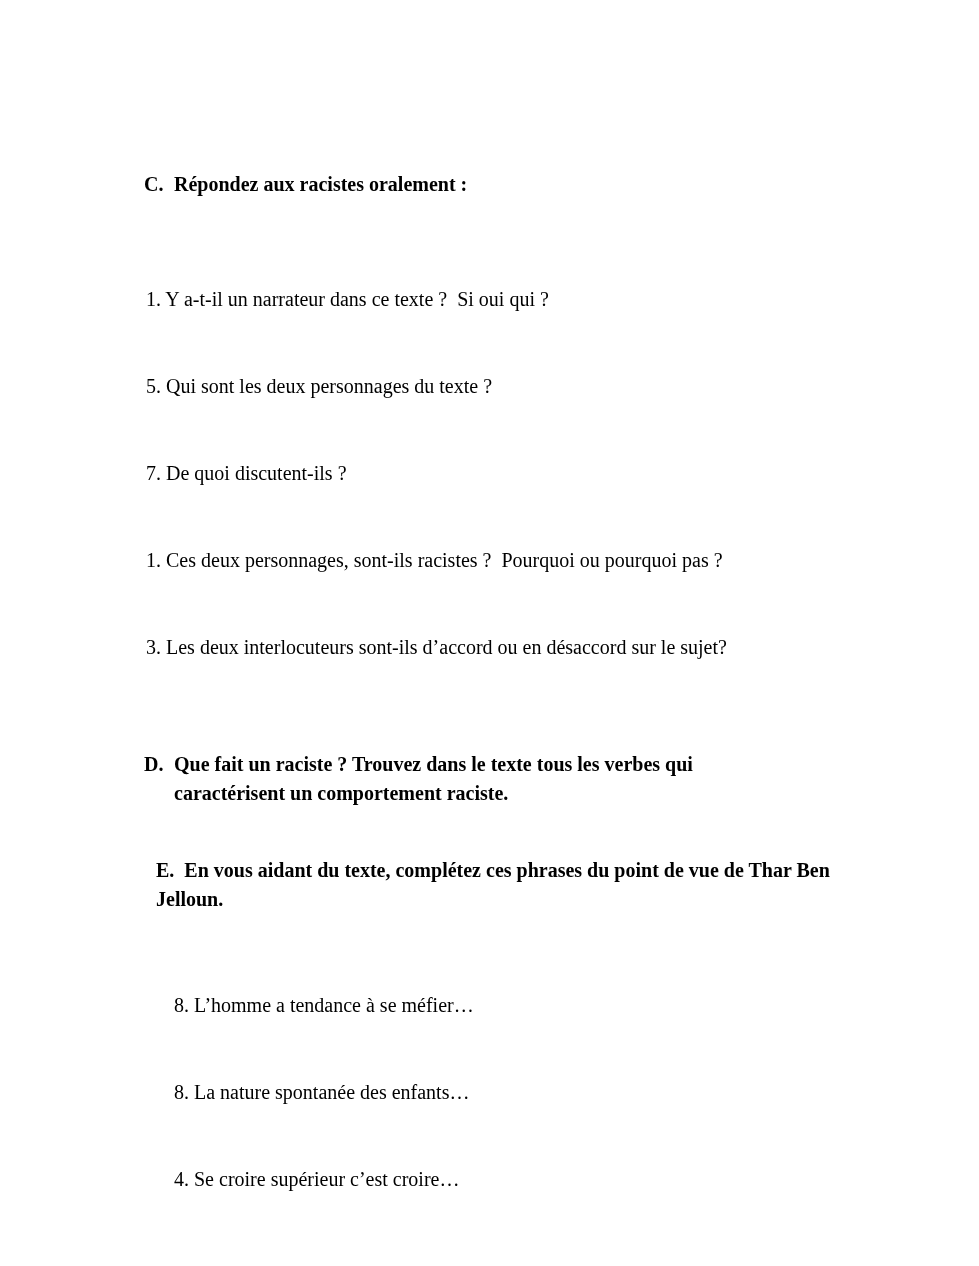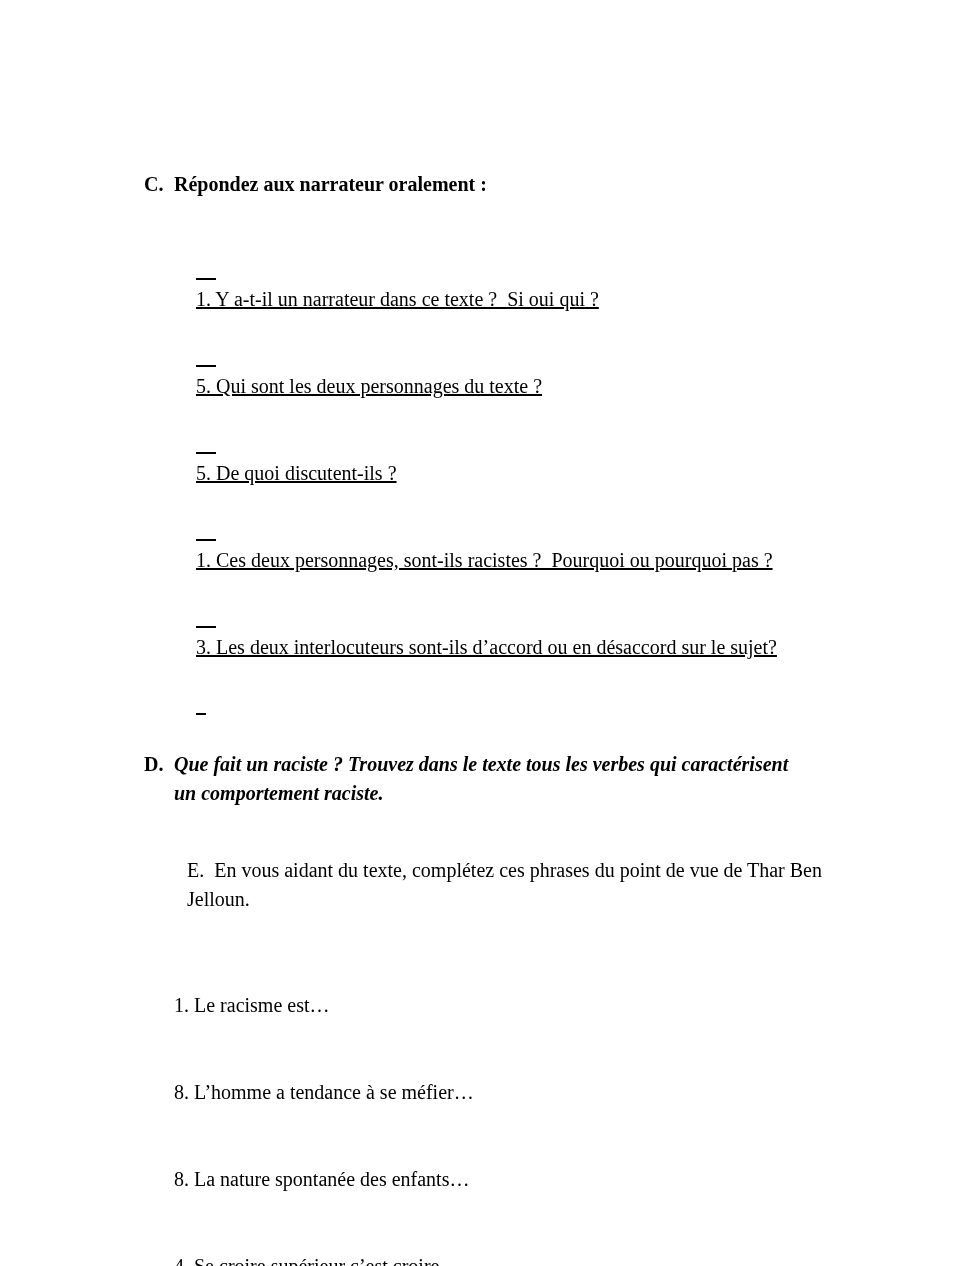--- a/index.html
+++ b/index.html
@@ -35,64 +35,62 @@
     flex: none;
     width: 30px;
     font-weight: bold;
   }
   .hang .htext {
     font-weight: bold;
   }
 
   .c-heading { margin-bottom: 28px; }
   .c-questions {
-    margin-left: 79px;
+    margin-left: 29px;
     width: 640px;
     margin-bottom: 30px;
-    text-decoration: underline;
   }
   .d-heading { margin-bottom: 48px; }
-  .d-heading .htext { width: 630px; font-style: italic; }
+  .d-heading .htext { width: 630px; }
   .e-heading {
-    margin-left: 70px;
+    margin-left: 39px;
     width: 675px;
-    font-weight: normal;
+    font-weight: bold;
     margin-bottom: 19px;
   }
   .e-items {
     margin-left: 57px;
     width: 640px;
     margin-bottom: 28px;
   }
 </style>
 </head>
 <body>
 
 <div class="page">
 
   <div class="hang txt c-heading">
     <span class="lbl">C.</span>
-    <span class="htext">Répondez aux narrateur oralement :</span>
+    <span class="htext">Répondez aux racistes oralement :</span>
   </div>
 
   <div class="c-questions txt">
     <div>1. Y a-t-il un narrateur dans ce texte ?  Si oui qui ?</div>
     <div>5. Qui sont les deux personnages du texte ?</div>
-    <div>5. De quoi discutent-ils ?</div>
+    <div>7. De quoi discutent-ils ?</div>
     <div>1. Ces deux personnages, sont-ils racistes ?  Pourquoi ou pourquoi pas ?</div>
     <div>3. Les deux interlocuteurs sont-ils d’accord ou en désaccord sur le sujet?</div>
   </div>
 
   <div class="hang txt d-heading">
     <span class="lbl">D.</span>
     <span class="htext">Que fait un raciste ? Trouvez dans le texte tous les verbes qui caractérisent un comportement raciste.</span>
   </div>
 
   <div class="e-heading txt">E.  En vous aidant du texte, complétez ces phrases du point de vue de Thar Ben Jelloun.</div>
 
   <div class="e-items txt">
-    <div>1. Le racisme est…</div>
     <div>8. L’homme a tendance à se méfier…</div>
     <div>8. La nature spontanée des enfants…</div>
     <div>4. Se croire supérieur c’est croire…</div>
   </div>
 
 </div>
 
 </body></html>

